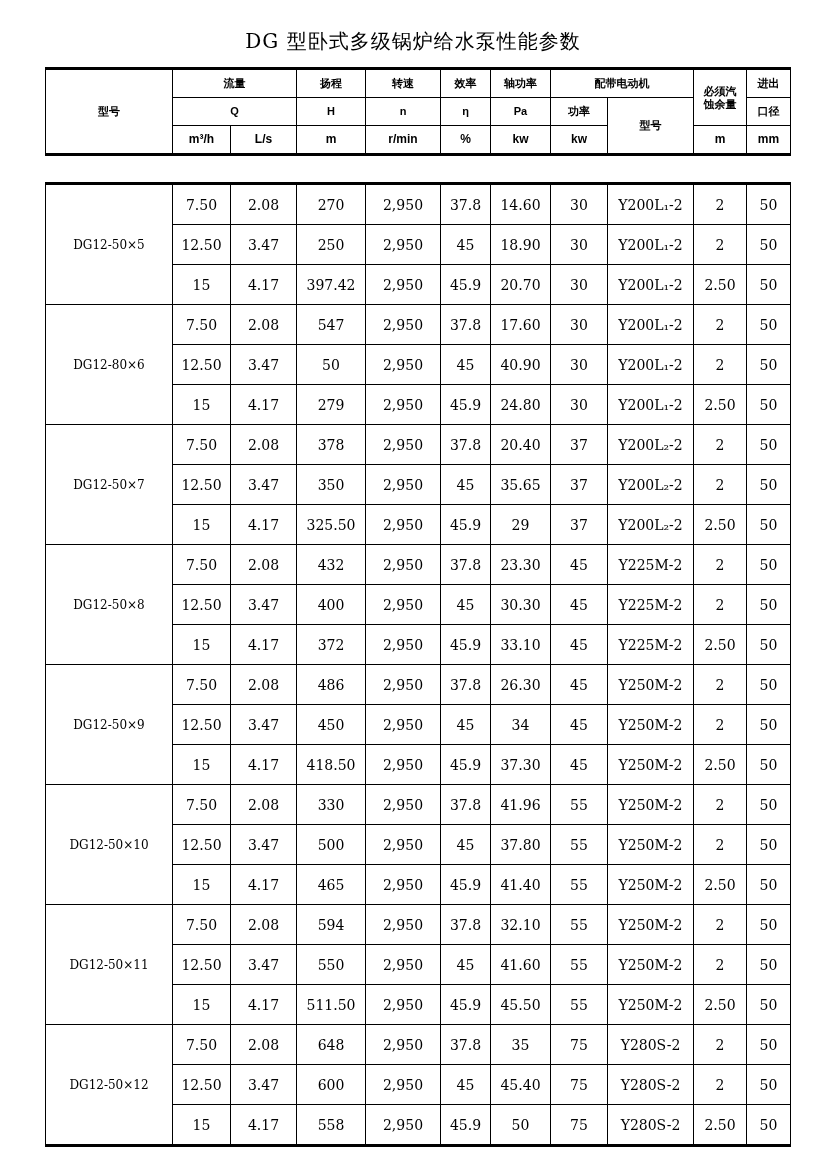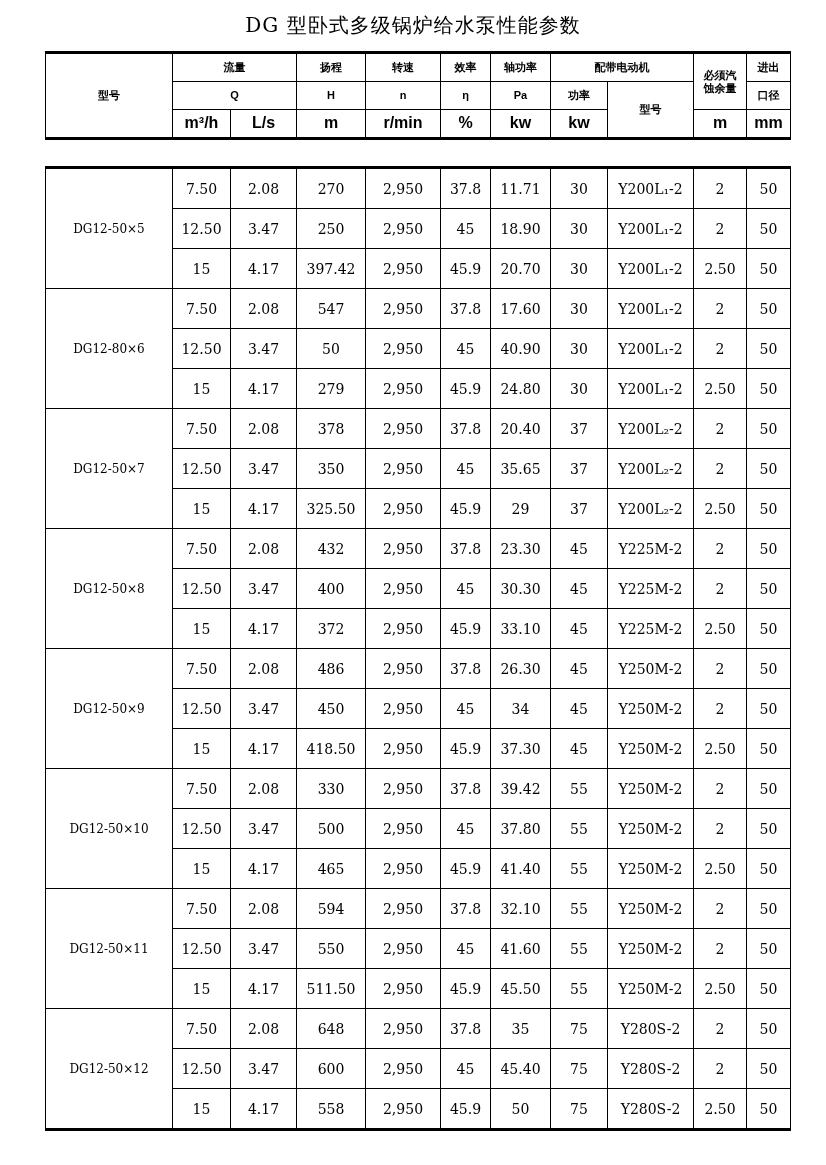--- a/index.html
+++ b/index.html
@@ -4,21 +4,21 @@
 <style>
   html, body { margin: 0; padding: 0; background: #ffffff; }
   .page {
     position: relative;
     width: 826px;
     height: 1165px;
     background: #ffffff;
     color: #000000;
     font-family: "DejaVu Serif", serif;
     box-sizing: border-box;
-    padding-top: 12px;
+    padding-top: 28px;
     overflow: hidden;
   }
   .title {
     margin: 0 0 12px 0;
     text-align: center;
     font-family: "DejaVu Serif", serif;
     font-weight: normal;
     font-size: 20px;
     letter-spacing: 1px;
   }
@@ -38,21 +38,21 @@
     overflow: hidden;
   }
   table.hdr { margin-bottom: 26px; }
   table.hdr td {
     font-family: "Liberation Sans", sans-serif;
     font-weight: bold;
     font-size: 11px;
     height: 27px;
     line-height: 1.15;
   }
-  table.hdr td.unit { font-size: 16px; }
+  table.hdr td.unit { font-size: 12px; }
   table.body-tbl td {
     font-family: "DejaVu Serif", serif;
     font-size: 14px;
     height: 39px;
   }
   table.body-tbl td.model { font-size: 12px; }
 </style>
 </head>
 <body>
 
@@ -128,21 +128,21 @@
         <col style="width:44px">
     </colgroup>
     <tbody>
         <tr>
           <td rowspan="3" class="model">DG12-50×5</td>
           <td>7.50</td>
           <td>2.08</td>
           <td>270</td>
           <td>2,950</td>
           <td>37.8</td>
-          <td>11.71</td>
+          <td>14.60</td>
           <td>30</td>
           <td>Y200L₁-2</td>
           <td>2</td>
           <td>50</td>
         </tr>
         <tr>
           <td>12.50</td>
           <td>3.47</td>
           <td>250</td>
           <td>2,950</td>
@@ -313,21 +313,21 @@
           <td>2.50</td>
           <td>50</td>
         </tr>
         <tr>
           <td rowspan="3" class="model">DG12-50×10</td>
           <td>7.50</td>
           <td>2.08</td>
           <td>330</td>
           <td>2,950</td>
           <td>37.8</td>
-          <td>39.42</td>
+          <td>41.96</td>
           <td>55</td>
           <td>Y250M-2</td>
           <td>2</td>
           <td>50</td>
         </tr>
         <tr>
           <td>12.50</td>
           <td>3.47</td>
           <td>500</td>
           <td>2,950</td>

